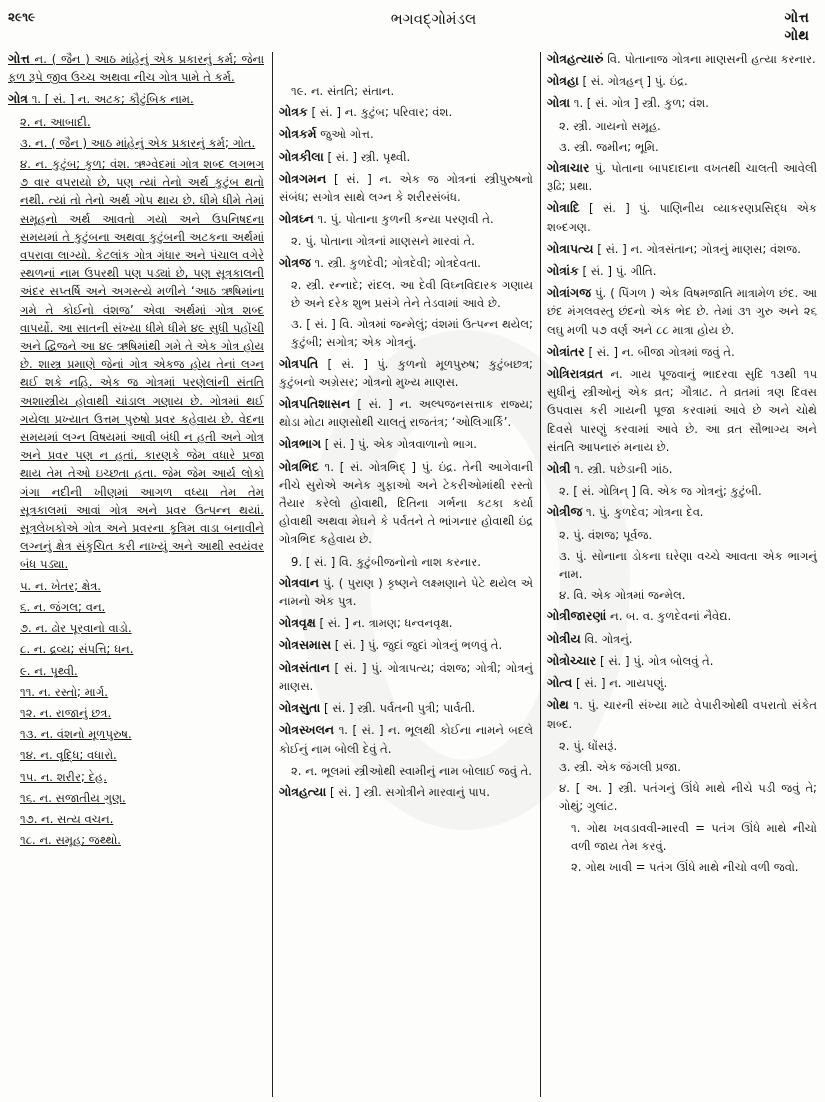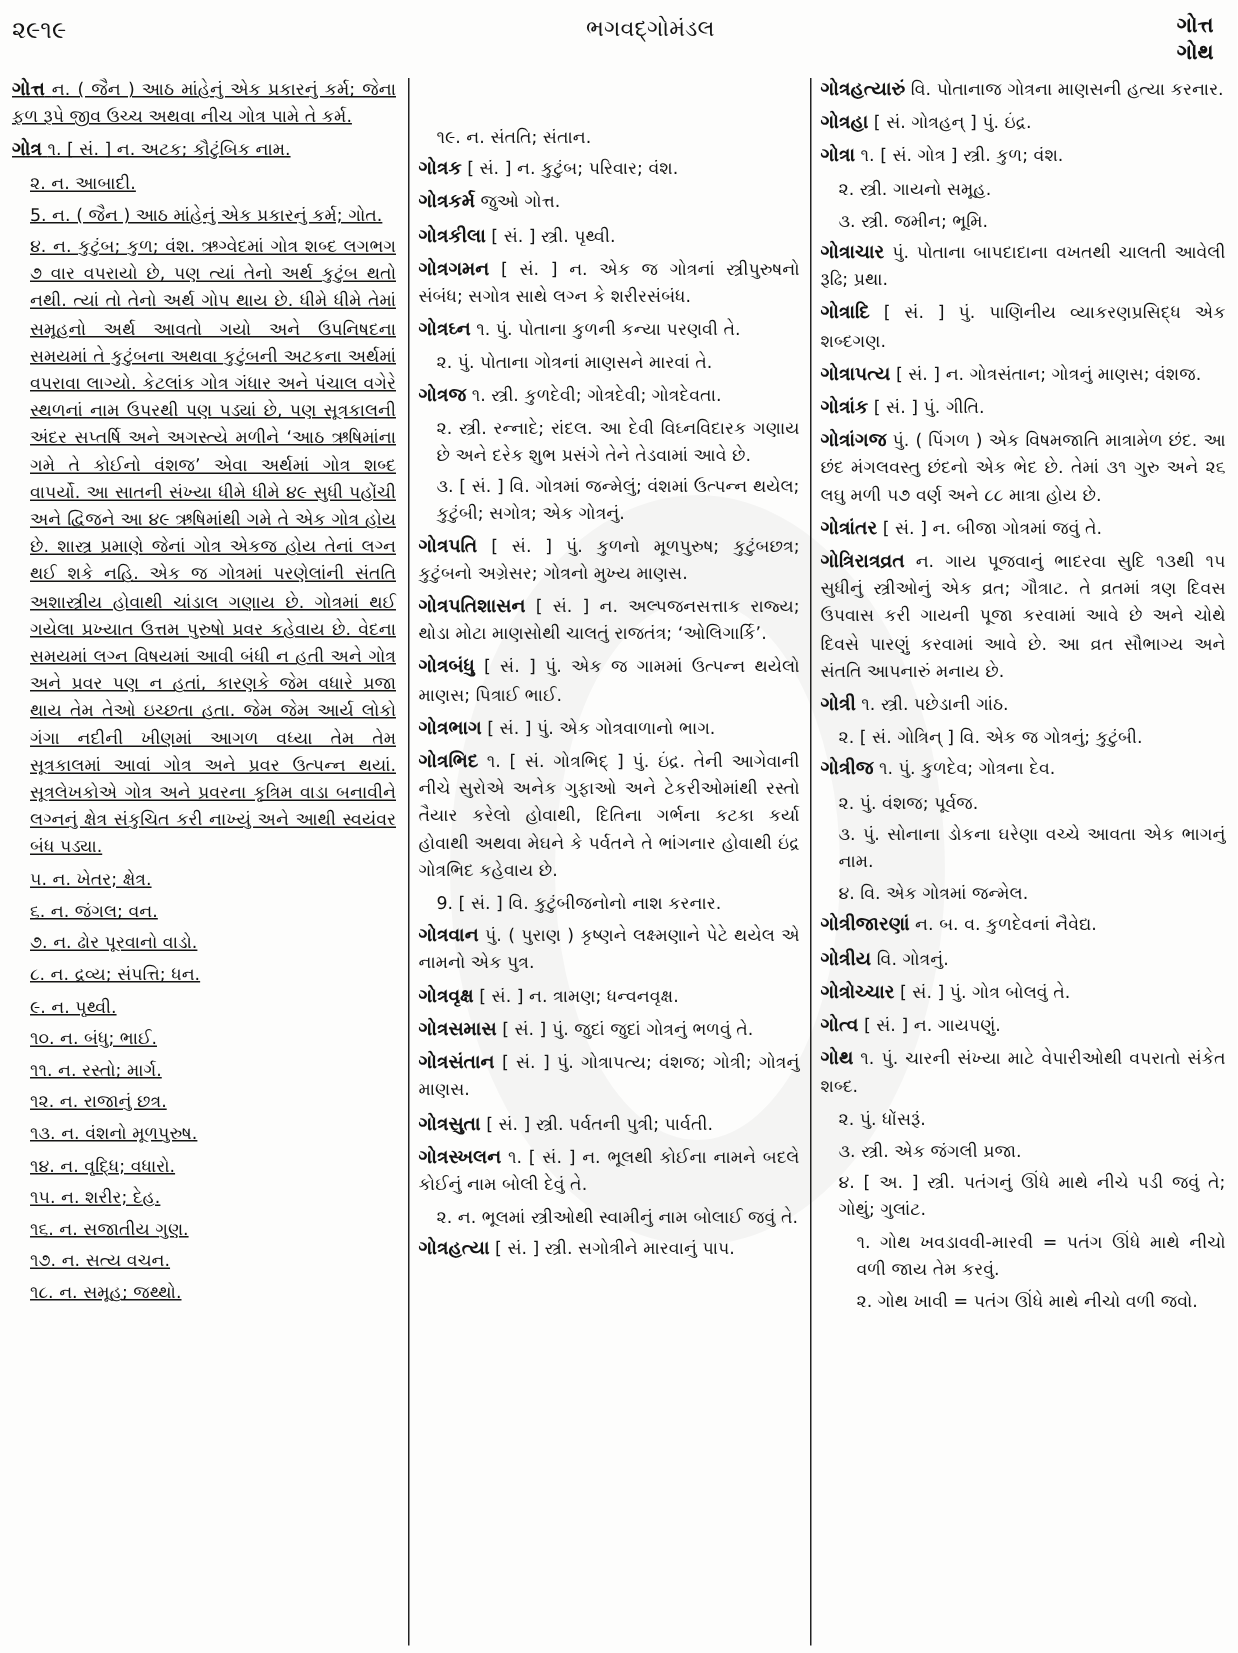--- a/index.html
+++ b/index.html
@@ -1,19 +1,19 @@
 <!DOCTYPE html>
 <html><head>
 <meta charset="utf-8">
 <style>
   html, body { margin:0; padding:0; background:#ffffff; }
   body { width:825px; height:1102px; overflow:hidden; position:relative;
          font-family:"DejaVu Sans", sans-serif; color:#141414; }
   .page { position:absolute; left:0; top:0; width:825px; height:1102px; background:#fdfdfc; }
-  .hdr-page { position:absolute; left:8px; top:10px; font-size:16px; font-weight:normal; }
+  .hdr-page { position:absolute; left:8px; top:10px; font-size:12px; font-weight:bold; }
   .hdr-title { position:absolute; left:0; width:825px; top:10px; text-align:center; font-size:15px;padding-left:21px; }
   .hdr-guide { position:absolute; right:16px; top:8px; text-align:right; font-size:14px; font-weight:bold; line-height:18px; }
   .col { position:absolute; top:50px; font-size:11.6px; line-height:18.2px; }
   .col1 { left:8px; width:256px;text-decoration:underline; }
   .col2 { left:279px; width:254px;margin-top:32px; }
   .col3 { left:547px; width:270px; }
   .divider { position:absolute; top:52px; width:1px; background:#222; height:1045px; }
   .d1 { left:272px; }
   .d2 { left:540px; }
   .entry { margin:0 0 4px 0; text-align:justify; }
@@ -36,28 +36,27 @@
     <div>ગોથ</div>
   </div>
 
   <div class="divider d1"></div>
   <div class="divider d2"></div>
 
   <div class="col col1">
       <div class="entry"><span class="head">ગોત્ત</span> <span>ન. ( જૈન ) આઠ માંહેનું એક પ્રકારનું કર્મ; જેના ફળ રૂપે જીવ ઉચ્ચ અથવા નીચ ગોત્ર પામે તે કર્મ.</span></div>
       <div class="entry"><span class="head">ગોત્ર</span> <span>૧. [ સં. ] ન. અટક; કૌટુંબિક નામ.</span></div>
       <div class="sense">૨. ન. આબાદી.</div>
-      <div class="sense">5. ન. ( જૈન ) આઠ માંહેનું એક પ્રકારનું કર્મ; ગોત.</div>
+      <div class="sense">૩. ન. ( જૈન ) આઠ માંહેનું એક પ્રકારનું કર્મ; ગોત.</div>
       <div class="sense">૪. ન. કુટુંબ; કુળ; વંશ. ઋગ્વેદમાં ગોત્ર શબ્દ લગભગ ૭ વાર વપરાયો છે, પણ ત્યાં તેનો અર્થ કુટુંબ થતો નથી. ત્યાં તો તેનો અર્થ ગોપ થાય છે. ધીમે ધીમે તેમાં સમૂહનો અર્થ આવતો ગયો અને ઉપનિષદના સમયમાં તે કુટુંબના અથવા કુટુંબની અટકના અર્થમાં વપરાવા લાગ્યો. કેટલાંક ગોત્ર ગંધાર અને પંચાલ વગેરે સ્થળનાં નામ ઉપરથી પણ પડ્યાં છે, પણ સૂત્રકાલની અંદર સપ્તર્ષિ અને અગસ્ત્યે મળીને ‘આઠ ઋષિમાંના ગમે તે કોઈનો વંશજ’ એવા અર્થમાં ગોત્ર શબ્દ વાપર્યો. આ સાતની સંખ્યા ધીમે ધીમે ૪૯ સુધી પહોંચી અને દ્વિજને આ ૪૯ ઋષિમાંથી ગમે તે એક ગોત્ર હોય છે. શાસ્ત્ર પ્રમાણે જેનાં ગોત્ર એકજ હોય તેનાં લગ્ન થઈ શકે નહિ. એક જ ગોત્રમાં પરણેલાંની સંતતિ અશાસ્ત્રીય હોવાથી ચાંડાલ ગણાય છે. ગોત્રમાં થઈ ગયેલા પ્રખ્યાત ઉત્તમ પુરુષો પ્રવર કહેવાય છે. વેદના સમયમાં લગ્ન વિષયમાં આવી બંધી ન હતી અને ગોત્ર અને પ્રવર પણ ન હતાં, કારણકે જેમ વધારે પ્રજા થાય તેમ તેઓ ઇચ્છતા હતા. જેમ જેમ આર્ય લોકો ગંગા નદીની ખીણમાં આગળ વધ્યા તેમ તેમ સૂત્રકાલમાં આવાં ગોત્ર અને પ્રવર ઉત્પન્ન થયાં. સૂત્રલેખકોએ ગોત્ર અને પ્રવરના કૃત્રિમ વાડા બનાવીને લગ્નનું ક્ષેત્ર સંકુચિત કરી નાખ્યું અને આથી સ્વયંવર બંધ પડ્યા.</div>
       <div class="sense">૫. ન. ખેતર; ક્ષેત્ર.</div>
       <div class="sense">૬. ન. જંગલ; વન.</div>
       <div class="sense">૭. ન. ઢોર પૂરવાનો વાડો.</div>
       <div class="sense">૮. ન. દ્રવ્ય; સંપત્તિ; ધન.</div>
       <div class="sense">૯. ન. પૃથ્વી.</div>
-      <div class="sense">૧૦. ન. બંધુ; ભાઈ.</div>
       <div class="sense">૧૧. ન. રસ્તો; માર્ગ.</div>
       <div class="sense">૧૨. ન. રાજાનું છત્ર.</div>
       <div class="sense">૧૩. ન. વંશનો મૂળપુરુષ.</div>
       <div class="sense">૧૪. ન. વૃદ્ધિ; વધારો.</div>
       <div class="sense">૧૫. ન. શરીર; દેહ.</div>
       <div class="sense">૧૬. ન. સજાતીય ગુણ.</div>
       <div class="sense">૧૭. ન. સત્ય વચન.</div>
       <div class="sense">૧૮. ન. સમૂહ; જથ્થો.</div>
     </div>
   <div class="col col2">
@@ -66,21 +65,20 @@
       <div class="entry"><span class="head">ગોત્રકર્મ</span> <span>જુઓ ગોત્ત.</span></div>
       <div class="entry"><span class="head">ગોત્રકીલા</span> <span>[ સં. ] સ્ત્રી. પૃથ્વી.</span></div>
       <div class="entry"><span class="head">ગોત્રગમન</span> <span>[ સં. ] ન. એક જ ગોત્રનાં સ્ત્રીપુરુષનો સંબંધ; સગોત્ર સાથે લગ્ન કે શરીરસંબંધ.</span></div>
       <div class="entry"><span class="head">ગોત્રઘ્ન</span> <span>૧. પું. પોતાના કુળની કન્યા પરણવી તે.</span></div>
       <div class="sense">૨. પું. પોતાના ગોત્રનાં માણસને મારવાં તે.</div>
       <div class="entry"><span class="head">ગોત્રજ</span> <span>૧. સ્ત્રી. કુળદેવી; ગોત્રદેવી; ગોત્રદેવતા.</span></div>
       <div class="sense">૨. સ્ત્રી. રન્નાદે; રાંદલ. આ દેવી વિઘ્નવિદારક ગણાય છે અને દરેક શુભ પ્રસંગે તેને તેડવામાં આવે છે.</div>
       <div class="sense">૩. [ સં. ] વિ. ગોત્રમાં જન્મેલું; વંશમાં ઉત્પન્ન થયેલ; કુટુંબી; સગોત્ર; એક ગોત્રનું.</div>
       <div class="entry"><span class="head">ગોત્રપતિ</span> <span>[ સં. ] પું. કુળનો મૂળપુરુષ; કુટુંબછત્ર; કુટુંબનો અગ્રેસર; ગોત્રનો મુખ્ય માણસ.</span></div>
       <div class="entry"><span class="head">ગોત્રપતિશાસન</span> <span>[ સં. ] ન. અલ્પજનસત્તાક રાજ્ય; થોડા મોટા માણસોથી ચાલતું રાજતંત્ર; ‘ઓલિગાર્કિ’.</span></div>
-      <div class="entry"><span class="head">ગોત્રબંધુ</span> <span>[ સં. ] પું. એક જ ગામમાં ઉત્પન્ન થયેલો માણસ; પિત્રાઈ ભાઈ.</span></div>
       <div class="entry"><span class="head">ગોત્રભાગ</span> <span>[ સં. ] પું. એક ગોત્રવાળાનો ભાગ.</span></div>
       <div class="entry"><span class="head">ગોત્રભિદ</span> <span>૧. [ સં. ગોત્રભિદ્ ] પું. ઇંદ્ર. તેની આગેવાની નીચે સુરોએ અનેક ગુફાઓ અને ટેકરીઓમાંથી રસ્તો તૈયાર કરેલો હોવાથી, દિતિના ગર્ભના કટકા કર્યા હોવાથી અથવા મેઘને કે પર્વતને તે ભાંગનાર હોવાથી ઇંદ્ર ગોત્રભિદ કહેવાય છે.</span></div>
       <div class="sense">9. [ સં. ] વિ. કુટુંબીજનોનો નાશ કરનાર.</div>
       <div class="entry"><span class="head">ગોત્રવાન</span> <span>પું. ( પુરાણ ) કૃષ્ણને લક્ષ્મણાને પેટે થયેલ એ નામનો એક પુત્ર.</span></div>
       <div class="entry"><span class="head">ગોત્રવૃક્ષ</span> <span>[ સં. ] ન. ત્રામણ; ધન્વનવૃક્ષ.</span></div>
       <div class="entry"><span class="head">ગોત્રસમાસ</span> <span>[ સં. ] પું. જુદાં જુદાં ગોત્રનું ભળવું તે.</span></div>
       <div class="entry"><span class="head">ગોત્રસંતાન</span> <span>[ સં. ] પું. ગોત્રાપત્ય; વંશજ; ગોત્રી; ગોત્રનું માણસ.</span></div>
       <div class="entry"><span class="head">ગોત્રસુતા</span> <span>[ સં. ] સ્ત્રી. પર્વતની પુત્રી; પાર્વતી.</span></div>
       <div class="entry"><span class="head">ગોત્રસ્ખલન</span> <span>૧. [ સં. ] ન. ભૂલથી કોઈના નામને બદલે કોઈનું નામ બોલી દેવું તે.</span></div>
       <div class="sense">૨. ન. ભૂલમાં સ્ત્રીઓથી સ્વામીનું નામ બોલાઈ જવું તે.</div>

